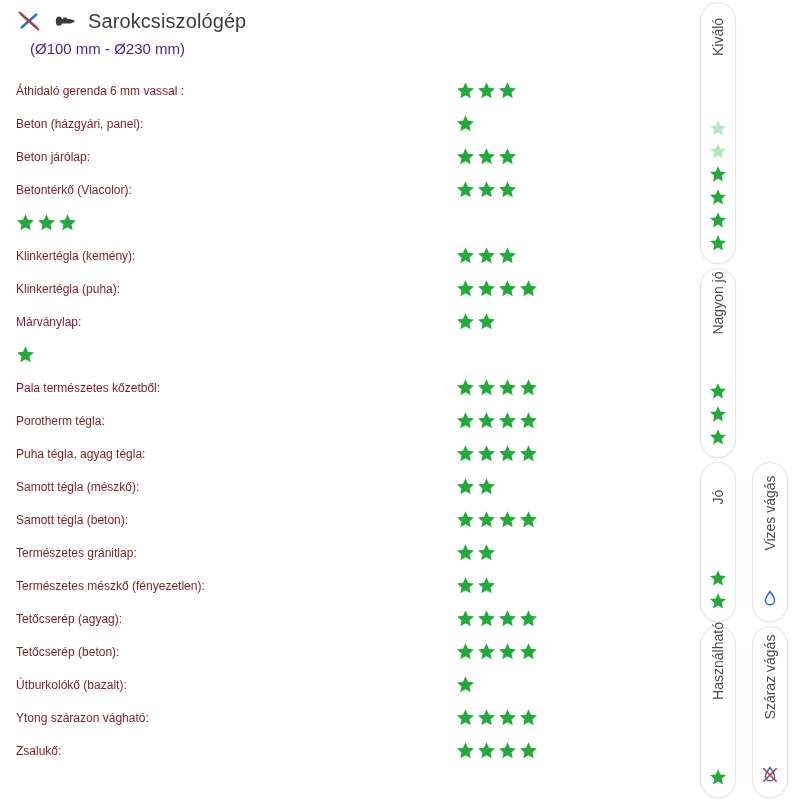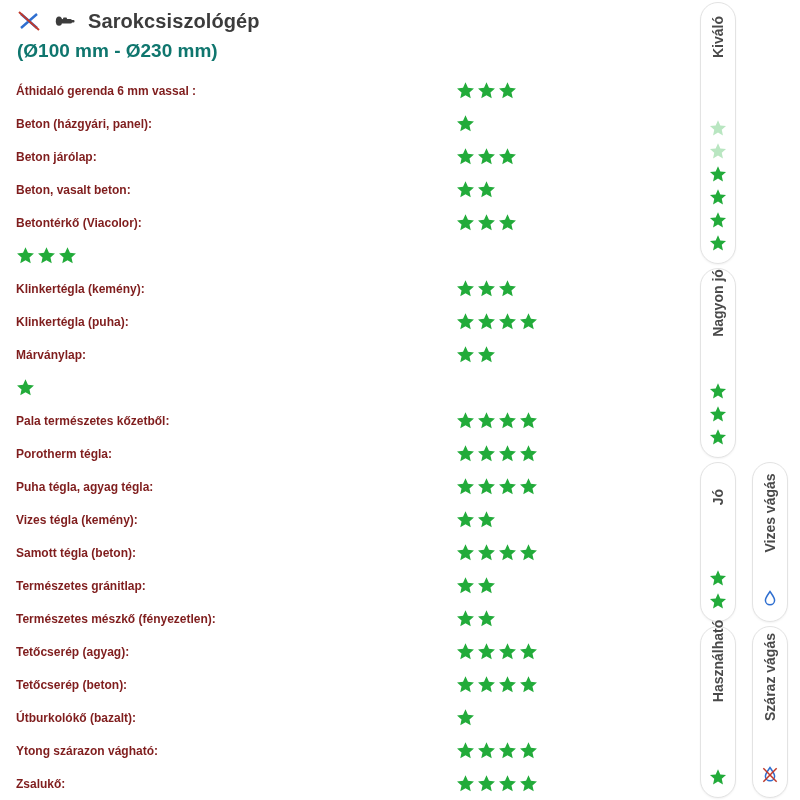--- a/index.html
+++ b/index.html
@@ -8,21 +8,20 @@
     width: 800px; height: 800px;
     background: #ffffff;
     font-family: "Liberation Sans", sans-serif;
     color: #3c3c3c;
     overflow: hidden;
   }
   #page {
     position: relative;
     width: 800px;
     height: 800px;
-    font-weight: bold;
   }
 
   
   .header {
     position: absolute;
     left: 16px;
     top: 4px;
     width: 620px;
   }
   .title-row {
@@ -30,24 +29,24 @@
     align-items: center;
     gap: 10px;
     height: 34px;
   }
   .title-text {
     font-size: 20px;
     color: #3c3c3c;
     letter-spacing: 0.1px;
   }
   .subtitle {
-    font-size: 19px;
-    color: #0f766e;
+    font-size: 15px;
+    color: #4c1d95;
     margin-top: 2px;
-    margin-left: 1px;
+    margin-left: 14px;
   }
   .icon-box {
     width: 26px; height: 26px;
     position: relative;
     flex: 0 0 auto;
   }
   .icon-box svg { display: block; }
 
   
   .rows {
@@ -181,31 +180,20 @@
           </svg>
           <svg class="star" width="19" height="19" viewBox="0 0 24 24">
             <polygon points="12,1.6 15.1,8.6 22.7,9.4 17,14.4 18.6,21.9 12,18 5.4,21.9 7,14.4 1.3,9.4 8.9,8.6" fill="#22ab3a"></polygon>
           </svg>
           <svg class="star" width="19" height="19" viewBox="0 0 24 24">
             <polygon points="12,1.6 15.1,8.6 22.7,9.4 17,14.4 18.6,21.9 12,18 5.4,21.9 7,14.4 1.3,9.4 8.9,8.6" fill="#22ab3a"></polygon>
           </svg>
         </div>
       </div>
       <div class="row">
-        <div class="row-label">Beton, vasalt beton:</div>
-        <div class="stars">
-          <svg class="star" width="19" height="19" viewBox="0 0 24 24">
-            <polygon points="12,1.6 15.1,8.6 22.7,9.4 17,14.4 18.6,21.9 12,18 5.4,21.9 7,14.4 1.3,9.4 8.9,8.6" fill="#22ab3a"></polygon>
-          </svg>
-          <svg class="star" width="19" height="19" viewBox="0 0 24 24">
-            <polygon points="12,1.6 15.1,8.6 22.7,9.4 17,14.4 18.6,21.9 12,18 5.4,21.9 7,14.4 1.3,9.4 8.9,8.6" fill="#22ab3a"></polygon>
-          </svg>
-        </div>
-      </div>
-      <div class="row">
         <div class="row-label">Betontérkő (Viacolor):</div>
         <div class="stars">
           <svg class="star" width="19" height="19" viewBox="0 0 24 24">
             <polygon points="12,1.6 15.1,8.6 22.7,9.4 17,14.4 18.6,21.9 12,18 5.4,21.9 7,14.4 1.3,9.4 8.9,8.6" fill="#22ab3a"></polygon>
           </svg>
           <svg class="star" width="19" height="19" viewBox="0 0 24 24">
             <polygon points="12,1.6 15.1,8.6 22.7,9.4 17,14.4 18.6,21.9 12,18 5.4,21.9 7,14.4 1.3,9.4 8.9,8.6" fill="#22ab3a"></polygon>
           </svg>
           <svg class="star" width="19" height="19" viewBox="0 0 24 24">
             <polygon points="12,1.6 15.1,8.6 22.7,9.4 17,14.4 18.6,21.9 12,18 5.4,21.9 7,14.4 1.3,9.4 8.9,8.6" fill="#22ab3a"></polygon>
@@ -319,21 +307,21 @@
           </svg>
           <svg class="star" width="19" height="19" viewBox="0 0 24 24">
             <polygon points="12,1.6 15.1,8.6 22.7,9.4 17,14.4 18.6,21.9 12,18 5.4,21.9 7,14.4 1.3,9.4 8.9,8.6" fill="#22ab3a"></polygon>
           </svg>
           <svg class="star" width="19" height="19" viewBox="0 0 24 24">
             <polygon points="12,1.6 15.1,8.6 22.7,9.4 17,14.4 18.6,21.9 12,18 5.4,21.9 7,14.4 1.3,9.4 8.9,8.6" fill="#22ab3a"></polygon>
           </svg>
         </div>
       </div>
       <div class="row">
-        <div class="row-label">Vizes tégla (kemény):</div>
+        <div class="row-label">Samott tégla (mészkő):</div>
         <div class="stars">
           <svg class="star" width="19" height="19" viewBox="0 0 24 24">
             <polygon points="12,1.6 15.1,8.6 22.7,9.4 17,14.4 18.6,21.9 12,18 5.4,21.9 7,14.4 1.3,9.4 8.9,8.6" fill="#22ab3a"></polygon>
           </svg>
           <svg class="star" width="19" height="19" viewBox="0 0 24 24">
             <polygon points="12,1.6 15.1,8.6 22.7,9.4 17,14.4 18.6,21.9 12,18 5.4,21.9 7,14.4 1.3,9.4 8.9,8.6" fill="#22ab3a"></polygon>
           </svg>
         </div>
       </div>
       <div class="row">

